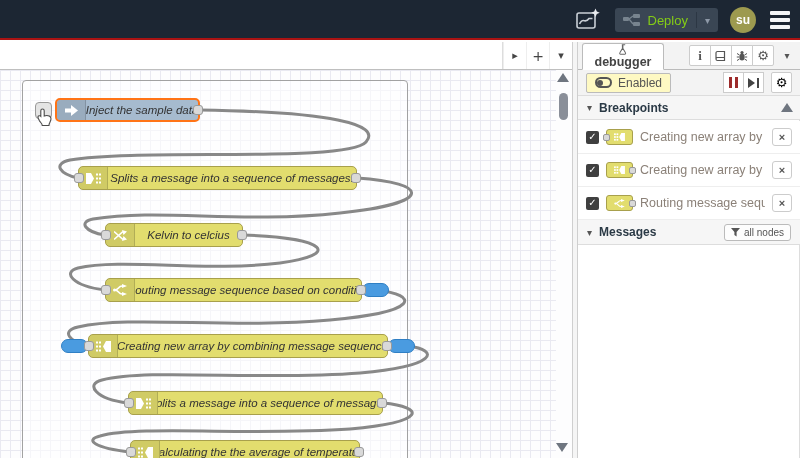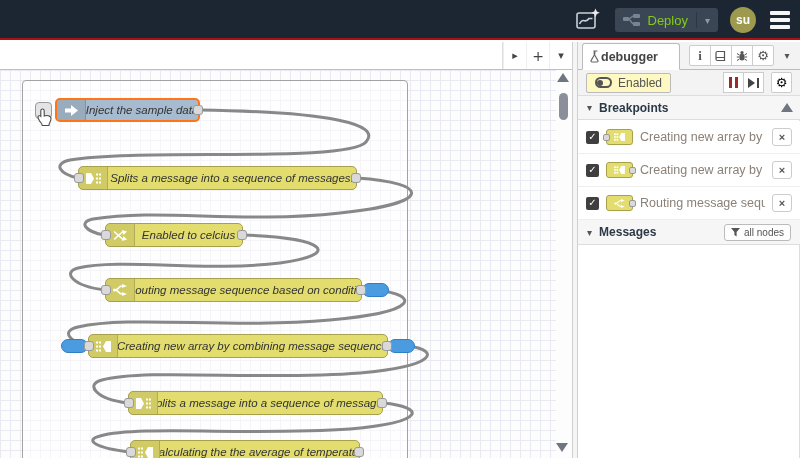--- a/index.html
+++ b/index.html
@@ -47,21 +47,21 @@
   .vscroll-up { position:absolute; left:557px; top:3px; width:0; height:0; border-left:6px solid transparent; border-right:6px solid transparent; border-bottom:9px solid #6f7680; }
   .vscroll-thumb { position:absolute; left:559px; top:23px; width:9px; height:27px; background:#8a8f99; border-radius:5px; }
   .vscroll-down { position:absolute; left:556px; top:373px; width:0; height:0; border-left:6px solid transparent; border-right:6px solid transparent; border-top:9px solid #6f7680; }
 
   
   .splitter { position:absolute; left:572px; top:42px; width:6px; height:416px; background:#f5f5f5; border-left:1px solid #cfcfcf; border-right:1px solid #cfcfcf; cursor:col-resize; }
 
   
   .sidebar { position:absolute; left:578px; top:42px; width:222px; height:416px; background:#fff; border-right:1px solid #ddd; }
   .sb-tabrow { position:absolute; left:0; top:0; width:222px; height:28px; background:#f3f3f3; border-bottom:1px solid #bbb; }
-  .sb-tab { position:absolute; left:4px; top:1px; width:98px; height:27px; background:#fff; border:1px solid #bbb; border-bottom:1px solid #fff; border-radius:3px 3px 0 0; display:flex; align-items:center; gap:0; padding:0 7px; }
+  .sb-tab { position:absolute; left:4px; top:1px; width:82px; height:27px; background:#fff; border:1px solid #bbb; border-bottom:1px solid #fff; border-radius:3px 3px 0 0; display:flex; align-items:center; gap:0; padding:0 7px;flex-direction:column; }
   .sb-tab-label { font-size:12.5px; font-weight:bold; color:#444; }
   .sb-tabbtns { position:absolute; right:26px; top:3px; display:flex; }
   .sq-btn { width:22px; height:21px; background:#fff; border:1px solid #ccc; display:flex; align-items:center; justify-content:center; color:#555; cursor:pointer; margin-left:-1px; }
   .sq-btn.first { border-radius:2px 0 0 2px; } .sq-btn.last { border-radius:0 2px 2px 0; }
   .sb-caret { position:absolute; right:4px; top:3px; width:18px; height:21px; display:flex; align-items:center; justify-content:center; color:#555; font-size:10px; font-family:"DejaVu Sans",sans-serif; cursor:pointer; }
   .i-glyph { font-family:"Liberation Serif",serif; font-weight:bold; font-size:13px; }
   .gear-glyph { font-family:"DejaVu Sans",sans-serif; font-size:13px; }
 
   .sb-toolbar { position:absolute; left:0; top:28px; width:222px; height:26px; background:#f3f3f3; border-bottom:1px solid #ddd; display:flex; align-items:center; padding:0 8px; }
   .enabled-btn { display:flex; align-items:center; gap:6px; background:#fef9c3; border:1px solid #bbb; border-radius:2px; height:20px; padding:0 8px; cursor:pointer; }
@@ -193,21 +193,21 @@
       <span class="nicon">
         <svg width="13" height="11" viewBox="0 0 13 11">
             <g stroke="#fff" stroke-width="1.6" fill="#fff">
               <path d="M0,1.5 L9,9.5" fill="none"></path>
               <path d="M0,9.5 L9,1.5" fill="none"></path>
               <path d="M8,0 l5,1.5 -3.5,3.5 z" stroke="none"></path>
               <path d="M8,11 l5,-1.5 -3.5,-3.5 z" stroke="none"></path>
             </g>
           </svg>
       </span>
-      <span class="nlabel">Enabled to celcius</span>
+      <span class="nlabel">Kelvin to celcius</span>
       <span class="port pin"></span>
       <span class="port pout"></span>
     </div>
 
     <div class="node yellow" style="left:105px; top:208px; width:257px;">
       <span class="nicon">
         <svg width="14" height="12" viewBox="0 0 14 12">
             <g stroke="#fff" stroke-width="1.6" fill="#fff">
               <circle cx="1.5" cy="6" r="1.5" stroke="none"></circle>
               <path d="M1.5,6 C6,6 5,2 9,2" fill="none"></path>

